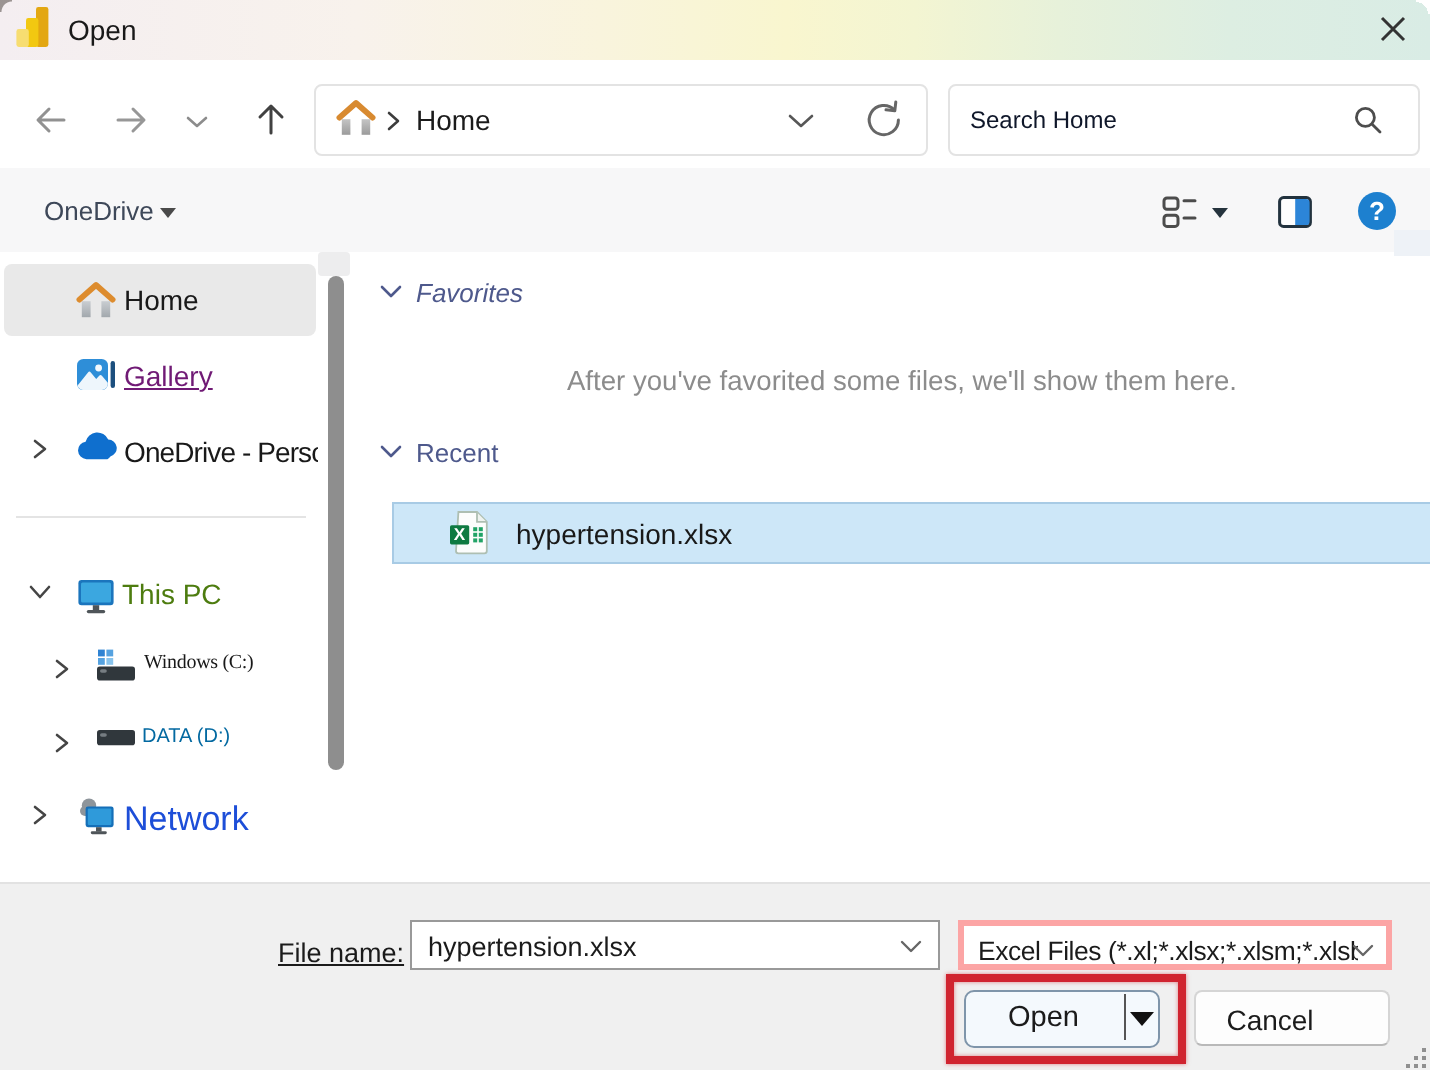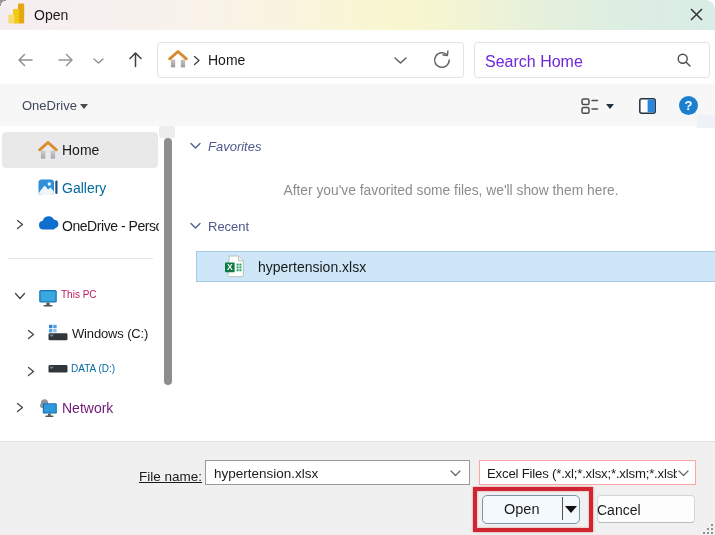--- a/index.html
+++ b/index.html
@@ -57,21 +57,21 @@
 <div class="abs" style="left:208px;top:52px;font-size:14px;color:#1b1b1b;">Home</div>
 <svg class="abs" style="left:394px;top:57px;" width="13" height="7" viewBox="0 0 13 7">
   <path d="M1 1 L6.5 6 L12 1" stroke="#575757" stroke-width="1.3" fill="none" stroke-linecap="round" stroke-linejoin="round"></path>
 </svg>
 <svg class="abs" style="left:431px;top:49px;" width="22" height="22" viewBox="0 0 22 22">
   <path d="M18.2 11 A7.3 7.3 0 1 1 16.2 6" stroke="#666" stroke-width="1.5" fill="none" stroke-linecap="round"></path>
   <path d="M16.9 2 L16.4 6.4 L12 5.9" stroke="#666" stroke-width="1.5" fill="none" stroke-linecap="round" stroke-linejoin="round"></path>
 </svg>
 
 <div class="abs" style="left:474px;top:42px;width:236px;height:36px;background:#fff;border:1px solid #e3e3e3;border-radius:4px;"></div>
-<div class="abs" style="left:485px;top:53px;font-size:16px;color:#6d28d9;">Search Home</div>
+<div class="abs" style="left:485px;top:53px;font-size:12px;color:#0f172a;">Search Home</div>
 <svg class="abs" style="left:676px;top:52px;" width="16" height="16" viewBox="0 0 16 16">
   <circle cx="6.7" cy="6.7" r="4.5" stroke="#4d4d4d" stroke-width="1.4" fill="none"></circle>
   <path d="M10.2 10.2 L14 14" stroke="#4d4d4d" stroke-width="1.4" stroke-linecap="round"></path>
 </svg>
 
 <div class="abs" style="left:0;top:84px;width:715px;height:42px;background:#f7f7f8;"></div>
 <div class="abs" style="left:159px;top:126px;width:16px;height:12px;background:#ededee;border-radius:2px;"></div>
 <div class="abs" style="left:697px;top:115px;width:18px;height:13px;background:#eef2f7;"></div>
 <div class="abs" style="left:22px;top:98px;font-size:13px;color:#3e4859;">OneDrive</div>
 <div class="abs" style="left:80px;top:104px;width:0;height:0;border-left:4px solid transparent;border-right:4px solid transparent;border-top:5px solid #4a4a4a;"></div>
@@ -102,55 +102,55 @@
   <path d="M1.7 9.8 L10 2.5 L18.3 9.8" stroke="#dd8c2e" stroke-width="2.9" fill="none" stroke-linejoin="round" stroke-linecap="round"></path>
 </svg>
 <div class="abs" style="left:62px;top:142px;font-size:14px;color:#191919;">Home</div>
 
 <svg class="abs" style="left:38px;top:178px;" width="20" height="20" viewBox="0 0 20 20">
   <rect x="0.5" y="1.5" width="15.5" height="15.5" rx="3.2" fill="#2e8ed8"></rect>
   <circle cx="11.3" cy="6" r="1.7" fill="#f2f8fd"></circle>
   <path d="M0.8 14.8 L6 8.2 a0.9 0.9 0 0 1 1.4 0 L10.1 11.5 L11.6 9.9 a0.9 0.9 0 0 1 1.35 0 L15.9 13.4 V14 a3 3 0 0 1 -3 3 H3.4 a3 3 0 0 1 -2.6 -2.2 z" fill="#eef6fc"></path>
   <rect x="17.3" y="2.5" width="2.2" height="13.5" rx="1.1" fill="#1c4f7e"></rect>
 </svg>
-<div class="abs" style="left:62px;top:180px;font-size:14px;color:#0369a1;">Gallery</div>
+<div class="abs" style="left:62px;top:180px;font-size:14px;color:#701a75;text-decoration:underline;">Gallery</div>
 
 <svg class="abs" style="left:15px;top:219px;" width="10" height="11" viewBox="0 0 10 11">
   <path d="M2.5 1.5 L7.5 5.5 L2.5 9.5" stroke="#454545" stroke-width="1.3" fill="none" stroke-linecap="round" stroke-linejoin="round"></path>
 </svg>
 <svg class="abs" style="left:38px;top:216px;" width="21" height="15" viewBox="0 0 21 15">
   <path d="M5.2 13.6 a4.4 4.4 0 0 1 -0.4 -8.75 a6 6 0 0 1 11.3 -1.1 a4.3 4.3 0 0 1 1.1 8.45 a4 4 0 0 1 -1.5 1.4 z" fill="#0f6fce"></path>
 </svg>
 <div class="abs" style="left:62px;top:218px;width:97px;font-size:14px;letter-spacing:-0.45px;color:#191919;white-space:nowrap;overflow:hidden;">OneDrive - Perso</div>
 
 <div class="abs" style="left:8px;top:258px;width:145px;height:1px;background:#e4e4e4;"></div>
 
 <svg class="abs" style="left:14px;top:292px;" width="12" height="9" viewBox="0 0 12 9">
   <path d="M1.5 1.5 L6 6.5 L10.5 1.5" stroke="#454545" stroke-width="1.3" fill="none" stroke-linecap="round" stroke-linejoin="round"></path>
 </svg>
 <svg class="abs" style="left:38px;top:288px;" width="20" height="19" viewBox="0 0 20 19">
   <rect x="1.2" y="2" width="17.6" height="12.6" rx="1.6" fill="#1b75bd"></rect>
   <rect x="2.5" y="3.3" width="15" height="10" rx="0.8" fill="#3ba7e0"></rect>
   <rect x="8.4" y="14.6" width="3.2" height="2.6" fill="#4f5559"></rect>
   <rect x="5.4" y="17" width="9.2" height="1.6" rx="0.8" fill="#4f5559"></rect>
 </svg>
-<div class="abs" style="left:61px;top:289px;font-size:10px;color:#be185d;">This PC</div>
+<div class="abs" style="left:61px;top:289px;font-size:14px;color:#4d7c0f;">This PC</div>
 
 <svg class="abs" style="left:26px;top:329px;" width="10" height="11" viewBox="0 0 10 11">
   <path d="M2.5 1.5 L7.5 5.5 L2.5 9.5" stroke="#454545" stroke-width="1.3" fill="none" stroke-linecap="round" stroke-linejoin="round"></path>
 </svg>
 <svg class="abs" style="left:48px;top:324px;" width="20" height="17" viewBox="0 0 20 17">
   <rect x="1" y="0.8" width="3.4" height="3.4" fill="#2f83d3"></rect>
   <rect x="5.2" y="0.8" width="3.4" height="3.4" fill="#55a2e0"></rect>
   <rect x="1" y="5" width="3.4" height="3.4" fill="#55a2e0"></rect>
   <rect x="5.2" y="5" width="3.4" height="3.4" fill="#88c3ec"></rect>
   <rect x="0.5" y="9.3" width="19" height="7" rx="1.4" fill="#30373c"></rect>
   <rect x="2" y="10.6" width="3.4" height="1.8" rx="0.9" fill="#767d82"></rect>
 </svg>
-<div class="abs" style="left:72px;top:326px;font-size:13px;letter-spacing:-0.15px;color:#191919;">Windows (C:)</div>
+<div class="abs" style="left:72px;top:326px;font-size:10px;letter-spacing:-0.15px;color:#191919;font-family:Liberation Serif, serif;">Windows (C:)</div>
 
 <svg class="abs" style="left:26px;top:366px;" width="10" height="11" viewBox="0 0 10 11">
   <path d="M2.5 1.5 L7.5 5.5 L2.5 9.5" stroke="#454545" stroke-width="1.3" fill="none" stroke-linecap="round" stroke-linejoin="round"></path>
 </svg>
 <svg class="abs" style="left:48px;top:364px;" width="20" height="10" viewBox="0 0 20 10">
   <rect x="0.5" y="1" width="19" height="7.6" rx="1.4" fill="#30373c"></rect>
   <rect x="2" y="2.6" width="3.4" height="1.8" rx="0.9" fill="#767d82"></rect>
 </svg>
 <div class="abs" style="left:71px;top:363px;font-size:10px;color:#0369a1;">DATA (D:)</div>
 
@@ -158,21 +158,21 @@
   <path d="M2.5 1.5 L7.5 5.5 L2.5 9.5" stroke="#454545" stroke-width="1.3" fill="none" stroke-linecap="round" stroke-linejoin="round"></path>
 </svg>
 <svg class="abs" style="left:38px;top:398px;" width="21" height="20" viewBox="0 0 21 20">
   <circle cx="6.5" cy="4.8" r="3.6" fill="#8e959b"></circle>
   <rect x="2" y="5" width="9" height="5" rx="2.5" fill="#8e959b"></rect>
   <rect x="4.8" y="5.2" width="14" height="10.4" rx="1.2" fill="#156fb8"></rect>
   <rect x="5.9" y="6.3" width="11.8" height="8.2" rx="0.6" fill="#2f9ada"></rect>
   <rect x="10" y="15.6" width="2.8" height="2.2" fill="#4f5559"></rect>
   <rect x="7.4" y="17.6" width="8" height="1.5" rx="0.7" fill="#4f5559"></rect>
 </svg>
-<div class="abs" style="left:62px;top:400px;font-size:14px;color:#701a75;">Network</div>
+<div class="abs" style="left:62px;top:400px;font-size:17px;color:#1d4ed8;">Network</div>
 
 <div class="abs" style="left:164px;top:138px;width:8px;height:247px;background:#8e8e8e;border-radius:4px;"></div>
 
 <svg class="abs" style="left:190px;top:142px;" width="11" height="8" viewBox="0 0 11 8">
   <path d="M1 1.5 L5.5 6 L10 1.5" stroke="#4e598c" stroke-width="1.3" fill="none" stroke-linecap="round" stroke-linejoin="round"></path>
 </svg>
 <div class="abs" style="left:208px;top:139px;font-size:13px;color:#4e598c;font-style:italic;">Favorites</div>
 <div class="abs" style="left:172px;top:183px;width:558px;font-size:13.8px;color:#8c8c8c;text-align:center;">After you've favorited some files, we'll show them here.</div>
 <svg class="abs" style="left:190px;top:222px;" width="11" height="8" viewBox="0 0 11 8">
   <path d="M1 1.5 L5.5 6 L10 1.5" stroke="#4e598c" stroke-width="1.3" fill="none" stroke-linecap="round" stroke-linejoin="round"></path>
@@ -197,38 +197,38 @@
 <div class="abs" style="left:258px;top:259px;font-size:14px;color:#191919;">hypertension.xlsx</div>
 
 <div class="abs" style="left:0;top:441px;width:715px;height:94px;background:#f0f0f0;border-top:1px solid #e2e2e2;"></div>
 <div class="abs" style="left:139px;top:469px;font-size:13.5px;color:#1b1b1b;text-decoration:underline;">File name:</div>
 <div class="abs" style="left:205px;top:460px;width:265px;height:25px;background:#fff;border:1px solid #999;">
   <div class="abs" style="left:8px;top:5px;font-size:13.5px;color:#1b1b1b;">hypertension.xlsx</div>
   <svg class="abs" style="right:8px;top:9px;" width="11" height="7" viewBox="0 0 11 7">
     <path d="M1 1 L5.5 5.5 L10 1" stroke="#666" stroke-width="1.2" fill="none" stroke-linecap="round" stroke-linejoin="round"></path>
   </svg>
 </div>
-<div class="abs" style="left:479px;top:460px;width:217px;height:25px;background:#fff;border:1px solid #fca5a5;overflow:hidden;">
+<div class="abs" style="left:479px;top:460px;width:217px;height:25px;background:#fff;border:3px solid #fca5a5;overflow:hidden;">
   <div class="abs" style="left:7px;top:5px;width:190px;font-size:13.2px;letter-spacing:-0.2px;color:#1b1b1b;white-space:nowrap;overflow:hidden;">Excel Files (*.xl;*.xlsx;*.xlsm;*.xlsb</div>
   <svg class="abs" style="right:6px;top:9px;" width="11" height="7" viewBox="0 0 11 7">
     <path d="M1 1 L5.5 5.5 L10 1" stroke="#666" stroke-width="1.2" fill="none" stroke-linecap="round" stroke-linejoin="round"></path>
   </svg>
 </div>
 
 <div class="abs" style="left:473px;top:487px;width:120px;height:45px;border:4.5px solid #d02430;box-shadow:0 0 2px rgba(208,36,48,0.55), inset 0 0 2px rgba(208,36,48,0.55);"></div>
 
 <div class="abs" style="left:482px;top:495px;width:98px;height:29px;background:#f4f9fd;border:1px solid #7f95aa;border-radius:5px;"></div>
 <div class="abs" style="left:482px;top:495px;width:98px;height:29px;font-size:14.5px;color:#1b1b1b;">
     <span style="position:absolute;left:22px;top:6px;">Open</span>
   </div>
 <div class="abs" style="left:562px;top:497px;width:1px;height:23px;background:#555;"></div>
 <div class="abs" style="left:565px;top:506px;width:0;height:0;border-left:6px solid transparent;border-right:6px solid transparent;border-top:7px solid #111;"></div>
 
 <div class="abs" style="left:597px;top:495px;width:98px;height:28px;background:#fdfdfd;border:1px solid #d5d5d5;border-bottom-color:#b9b9b9;border-radius:4px;"></div>
-<div class="abs" style="left:597px;top:502px;width:76px;font-size:14px;color:#1b1b1b;">Cancel</div>
+<div class="abs" style="left:597px;top:502px;width:76px;font-size:14px;color:#1b1b1b;text-align:center;">Cancel</div>
 
 <svg class="abs" style="left:702px;top:523px;" width="12" height="12" viewBox="0 0 12 12">
   <g fill="#909090">
     <rect x="9" y="1" width="2" height="2"></rect>
     <rect x="9" y="5" width="2" height="2"></rect>
       <rect x="5" y="5" width="2" height="2"></rect>
     <rect x="9" y="9" width="2" height="2"></rect>
       <rect x="5" y="9" width="2" height="2"></rect>
       <rect x="1" y="9" width="2" height="2"></rect>
   </g>

